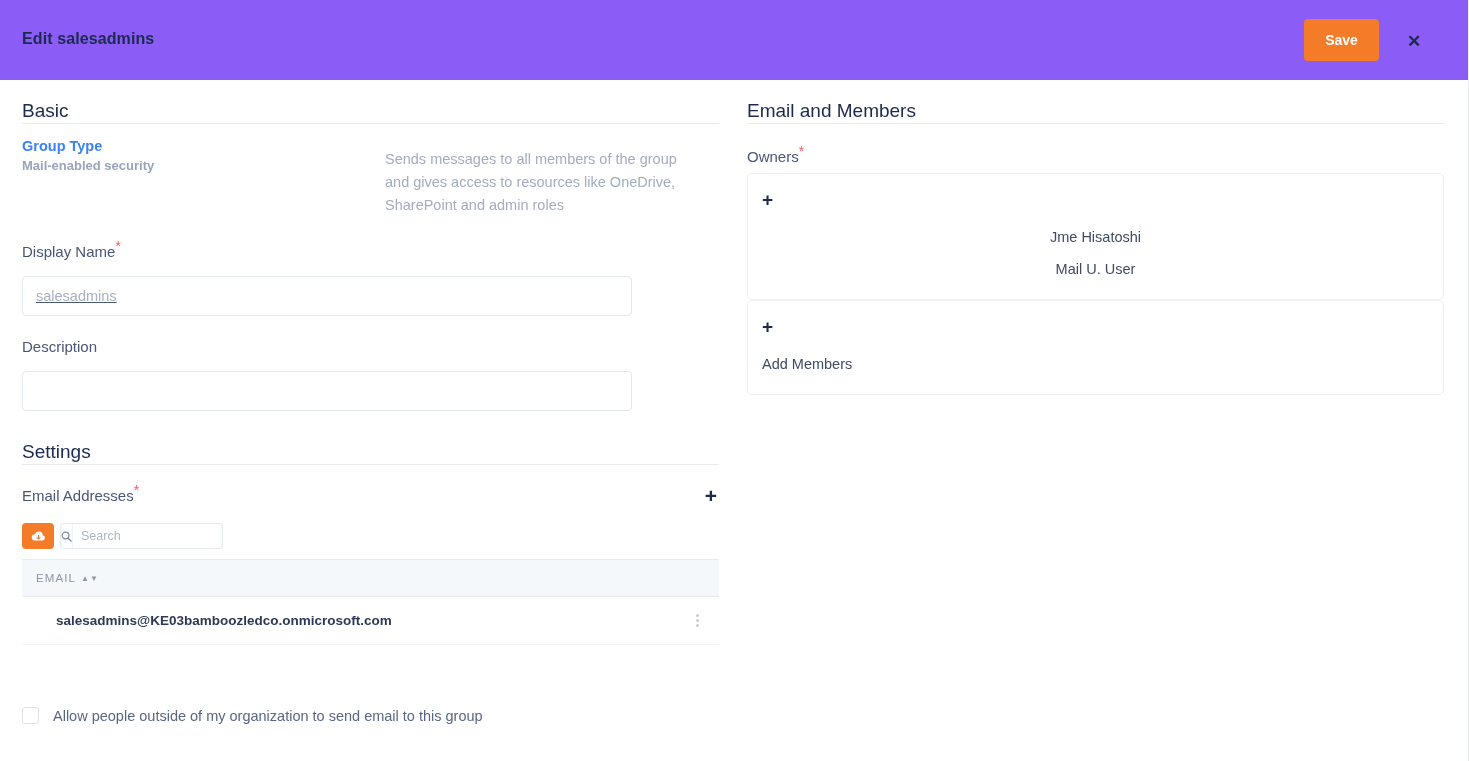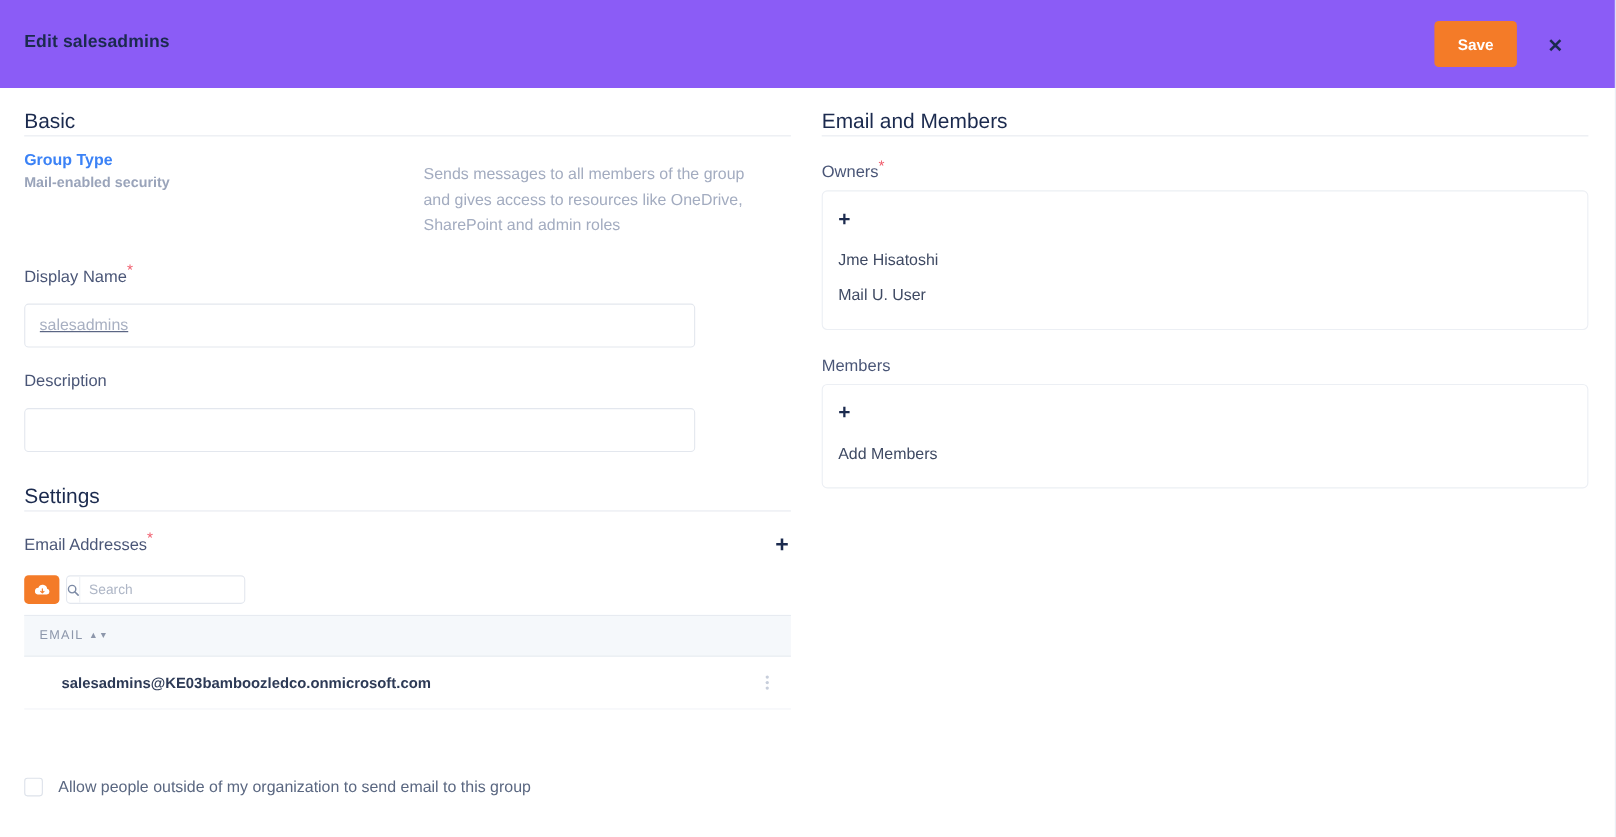--- a/index.html
+++ b/index.html
@@ -314,20 +314,21 @@
     color: #1b2a4e;
     line-height: 1;
     padding: 6px 0 12px 0;
     cursor: pointer;
     display: inline-block;
   }
   .person {
     font-size: 14.5px;
     color: #3f4a63;
     padding: 8px 0;
+    text-align: center;
   }
   .member-placeholder {
     font-size: 14.5px;
     color: #3f4a63;
     padding: 8px 0;
   }
 
   .right-edge {
     position: absolute;
     top: 0; right: 0;
@@ -429,21 +430,20 @@
 
     <div class="people-label">
       <span>Owners</span><span class="req">*</span>
     </div>
     <div class="people-box">
       <span class="people-add">+</span>
       <div class="person">Jme Hisatoshi</div>
       <div class="person">Mail U. User</div>
     </div>
 
-    <div class="people-label">Members</div>
     <div class="people-box">
       <span class="people-add">+</span>
       <div class="member-placeholder">Add Members</div>
     </div>
 
   </div>
 
   <div class="right-edge"></div>
 </div>
 

